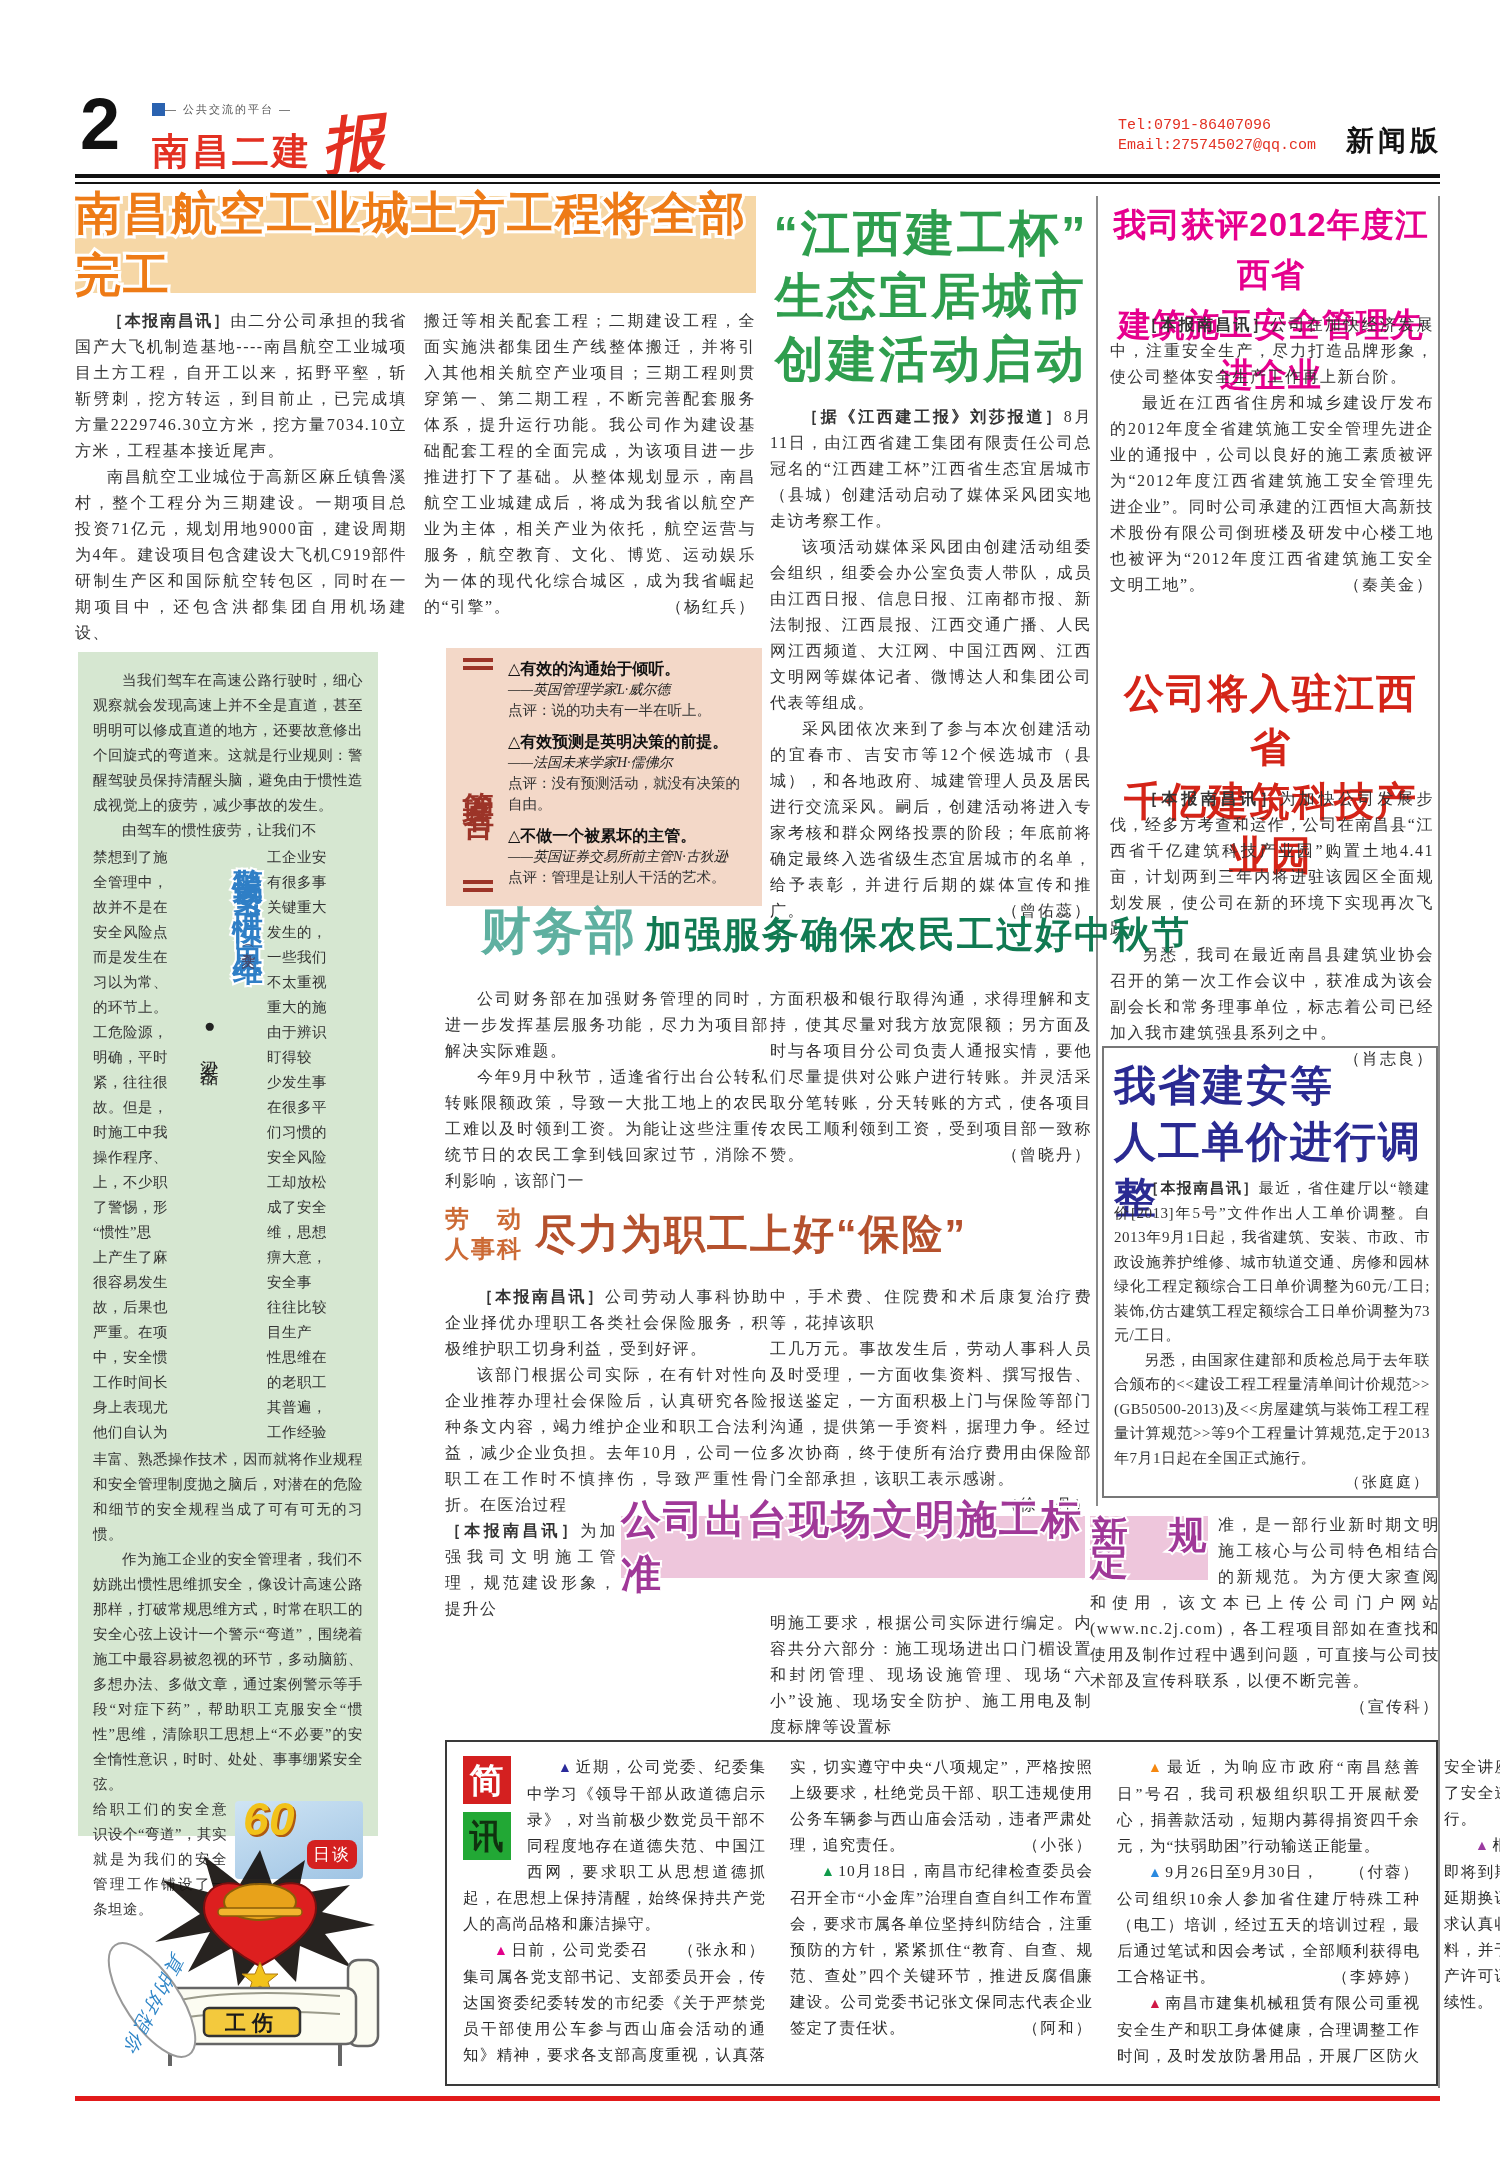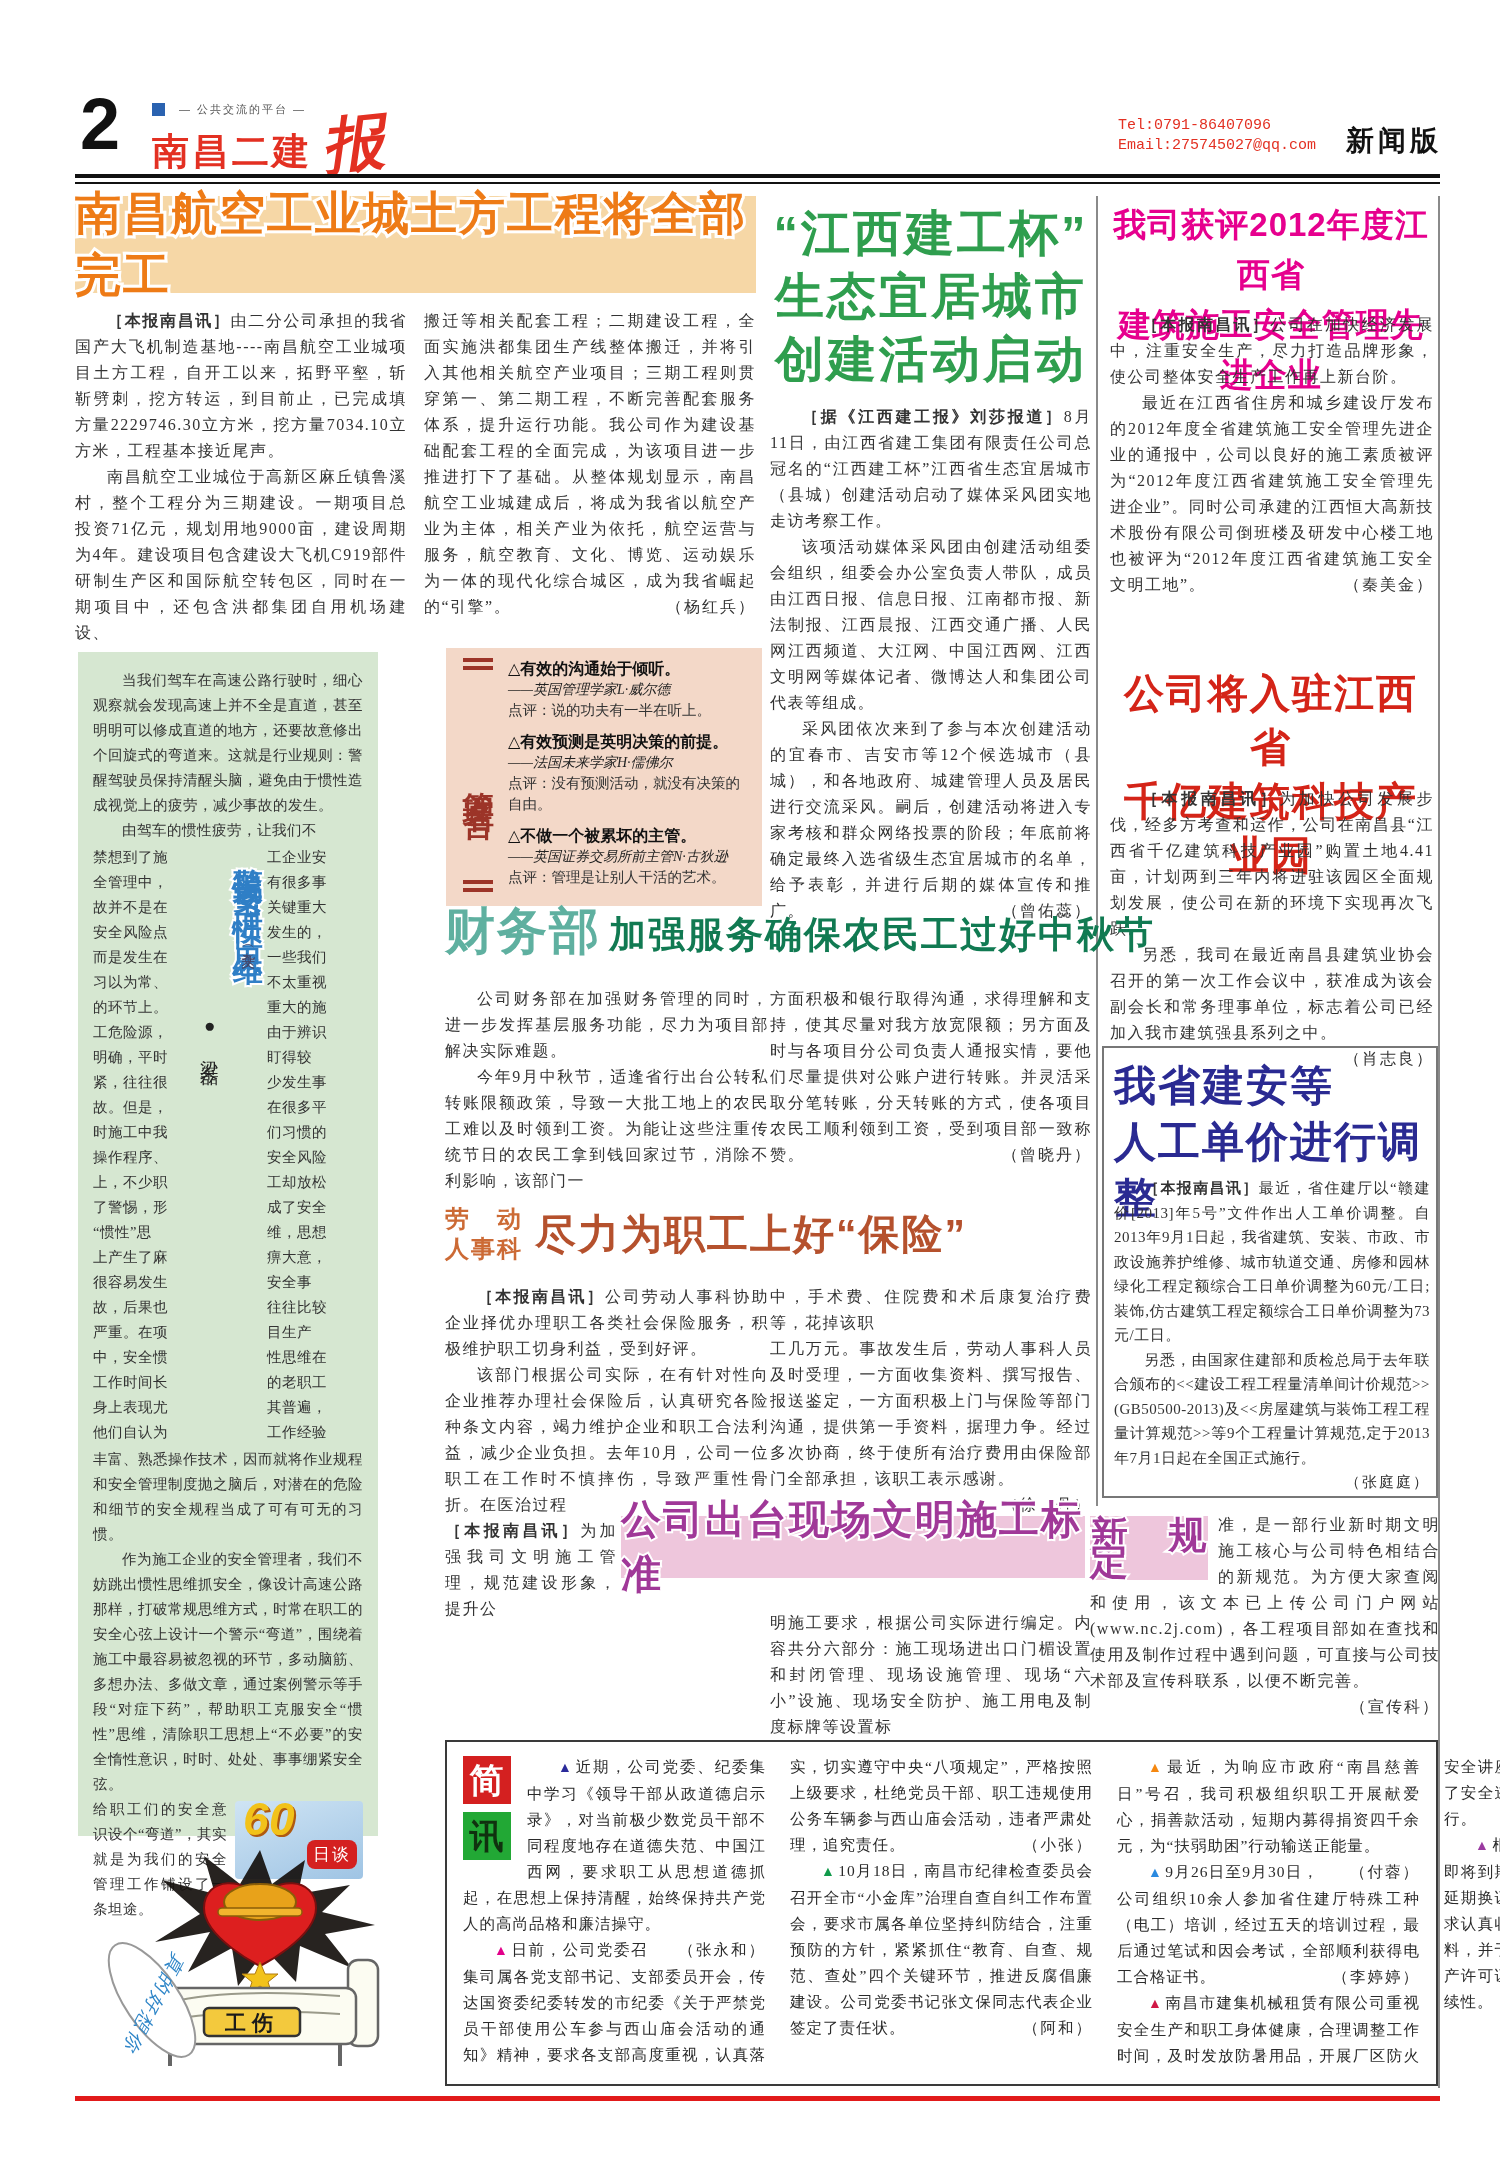--- a/index.html
+++ b/index.html
@@ -50,21 +50,21 @@
                font-family:"Liberation Sans",sans-serif;letter-spacing:2px;}
   .headline{font-family:"Liberation Sans","DejaVu Sans",sans-serif;font-weight:bold;}
 </style>
 </head>
 <body>
 
 <div id="page">
 
   <div class="abs sans" style="left:80px;top:88px;font-size:72px;font-weight:bold;color:#111;line-height:1;">2</div>
   <div class="abs" style="left:152px;top:102px;">
-    <div style="display:flex;align-items:center;gap:14px;">
+    <div style="display:flex;align-items:center;gap:0;">
       <span style="width:13px;height:13px;background:#2a62b0;display:inline-block;"></span>
       <span class="sans" style="font-size:11px;color:#555;letter-spacing:2px;">— 公共交流的平台 —</span>
     </div>
     <div style="display:flex;align-items:flex-end;gap:10px;">
       <span class="sans" style="font-size:37px;font-weight:900;color:#e33022;letter-spacing:3px;line-height:1.1;">南昌二建</span>
       <span style="font-size:62px;font-weight:bold;font-style:italic;color:#e33022;line-height:0.9;transform:rotate(-6deg);display:inline-block;">报</span>
     </div>
   </div>
   <div class="abs" style="left:1118px;top:116px;font-family:'Liberation Mono','DejaVu Sans Mono',monospace;font-size:15px;color:#e33022;line-height:20px;">
     <div>Tel:0791-86407096</div>
@@ -231,21 +231,21 @@
       </div>
       <div class="q-item">
         <div class="q sans">△不做一个被累坏的主管。</div>
         <div class="qa">——英国证券交易所前主管N·古狄逊</div>
         <div class="qc">点评：管理是让别人干活的艺术。</div>
       </div>
     </div>
   </div>
 
   <div class="abs" style="left:445px;top:906px;display:flex;align-items:flex-end;gap:8px;">
-    <span class="headline" style="font-size:50px;color:#5fb0a0;letter-spacing:2px;line-height:1;">财务部</span>
+    <span class="headline" style="font-size:50px;color:#5fb0a0;letter-spacing:2px;line-height:1;margin-left:36px;">财务部</span>
     <span class="headline" style="font-size:37px;color:#117a52;letter-spacing:2px;line-height:1.1;">加强服务确保农民工过好中秋节</span>
   </div>
   <div class="abs body-text" style="left:445px;top:986px;width:324px;height:206px;">
     <p class="para">公司财务部在加强财务管理的同时，进一步发挥基层服务功能，尽力为项目部解决实际难题。</p>
     <p class="para">今年9月中秋节，适逢省行出台公转私转账限额政策，导致一大批工地上的农民工难以及时领到工资。为能让这些注重传统节日的农民工拿到钱回家过节，消除不利影响，该部门一</p>
   </div>
   <div class="abs body-text" style="left:770px;top:986px;width:322px;height:206px;">
     <p class="para noindent"><span>方面积极和银行取得沟通，求得理解和支持，使其尽量对我方放宽限额；另方面及时与各项目分公司负责人通报实情，要他们尽量提供对公账户进行转账。并灵活采取分笔转账，分天转账的方式，使各项目农民工顺利领到工资，受到项目部一致称赞。</span><span class="sig">（曾晓丹）</span></p>
   </div>
 

